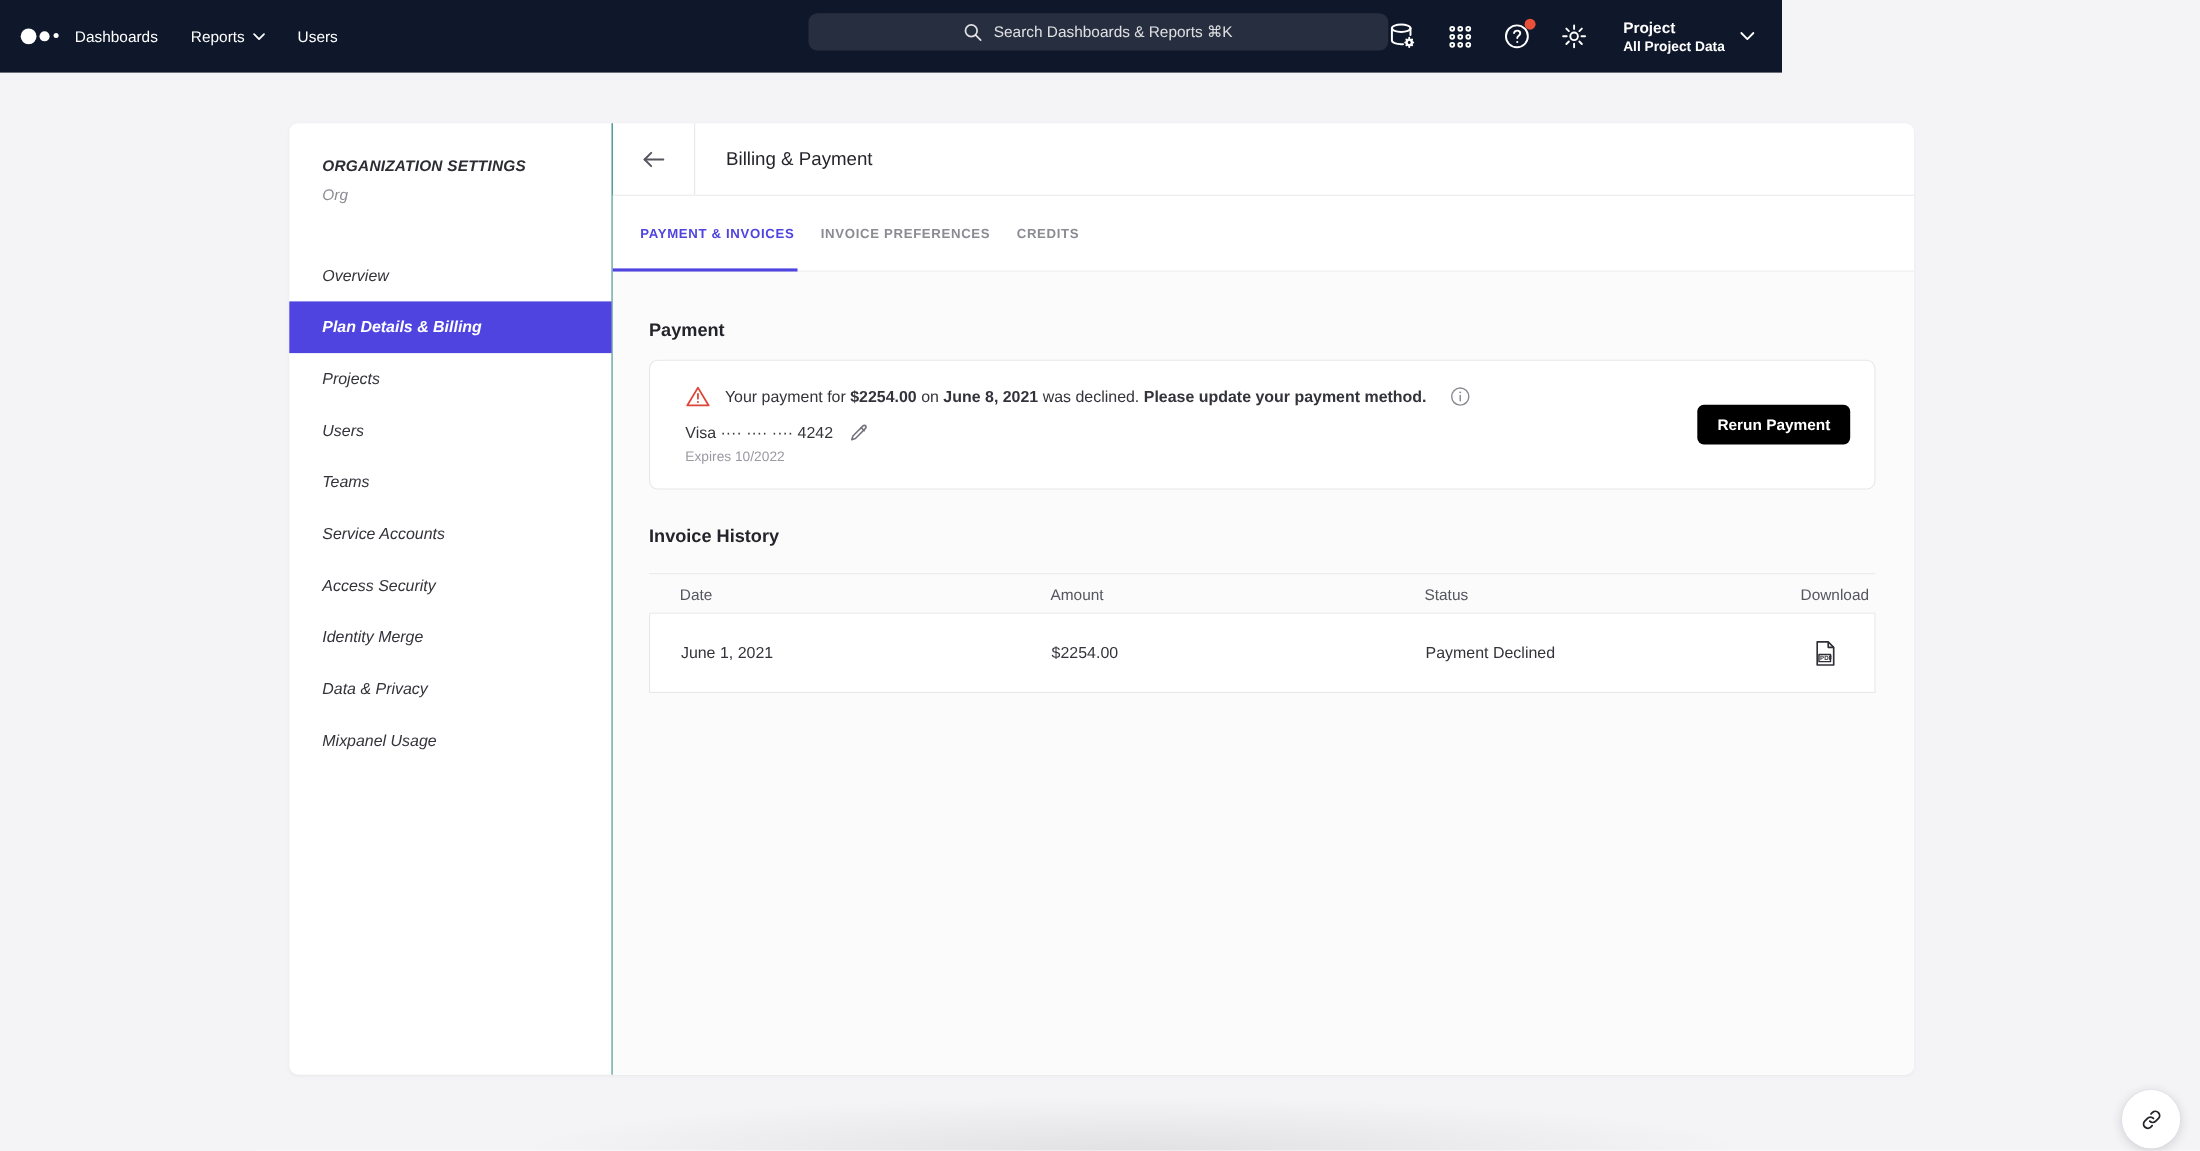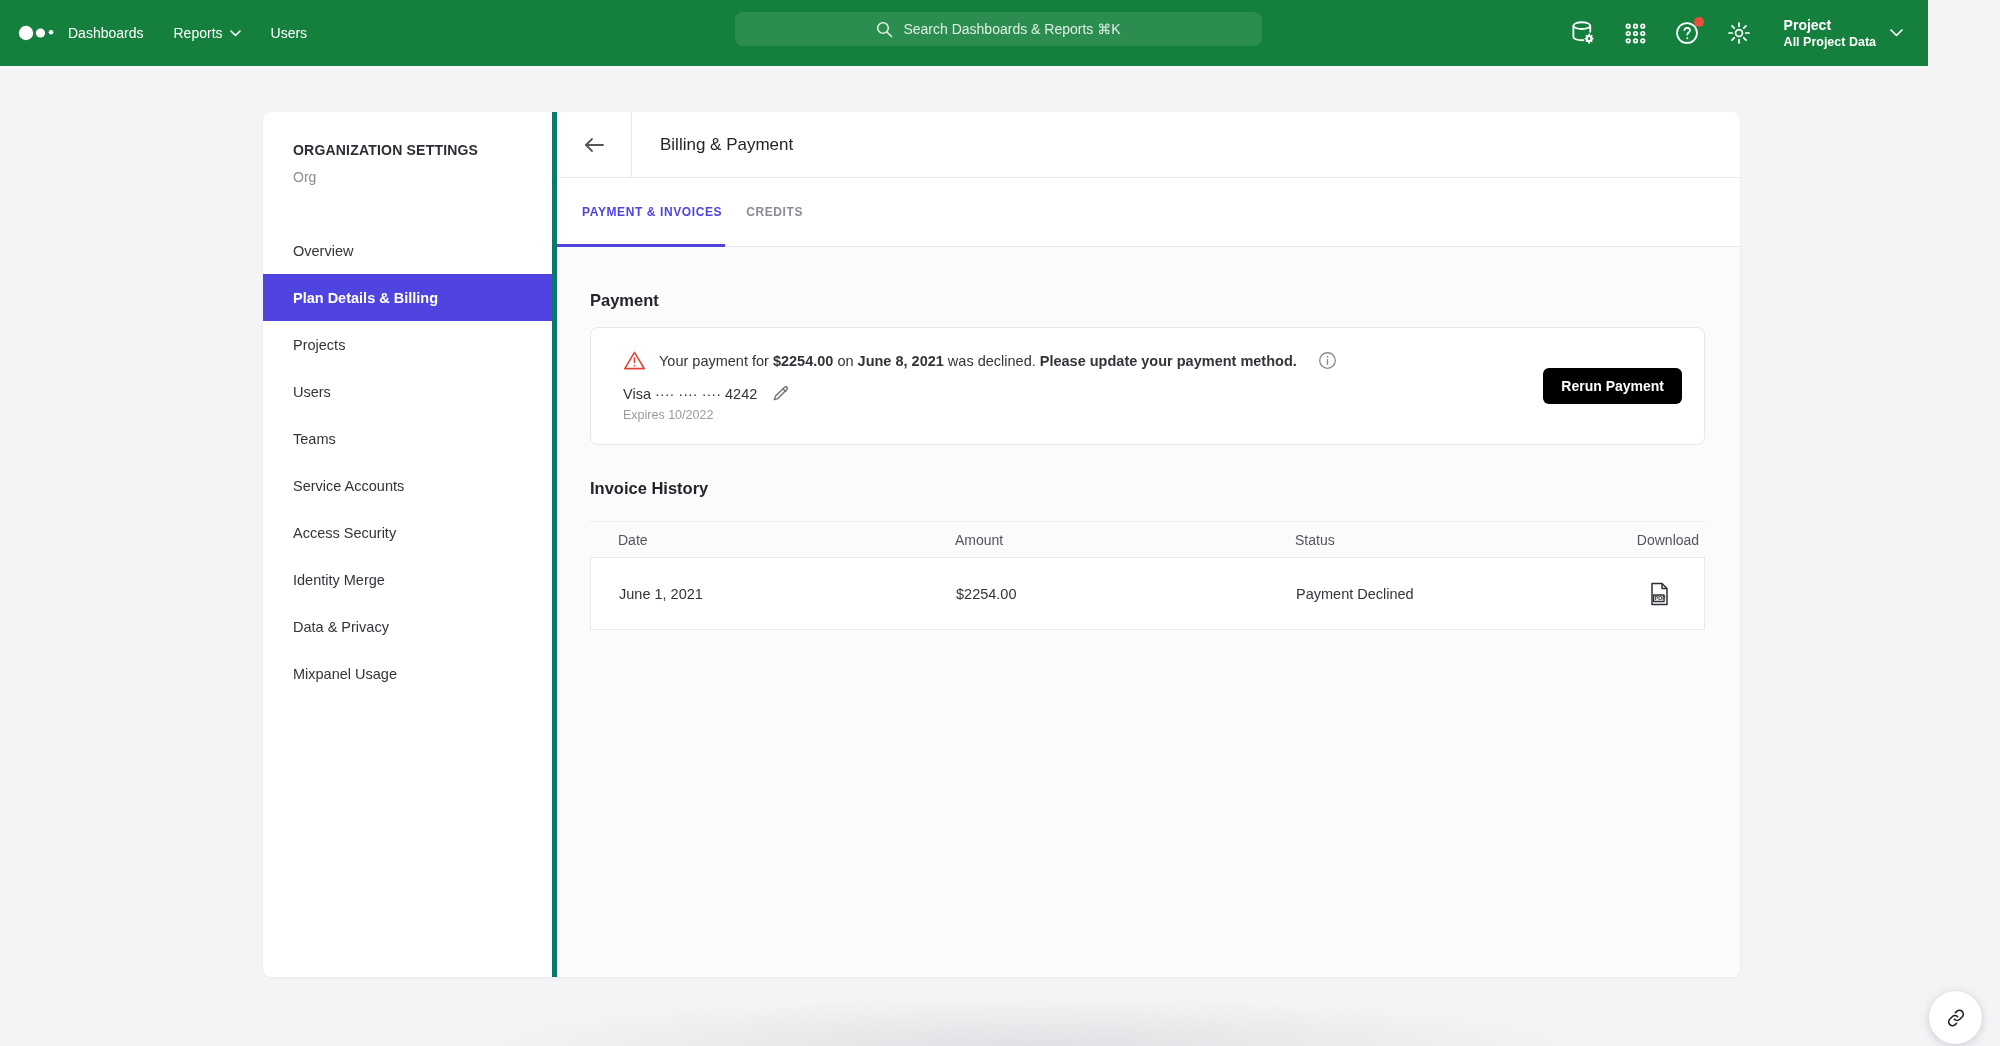--- a/index.html
+++ b/index.html
@@ -7,22 +7,22 @@
   body {
     position:relative; overflow:hidden;
     background:#f4f4f6;
     font-family:"Liberation Sans", sans-serif;
     color:#2b2b33;
   }
   svg { display:block; }
 
   
   .topnav {
-    position:absolute; top:0; left:0; width:1928px; height:66px;
-    background:#15803d; color:#fff;
+    position:absolute; top:0; left:0; width:1620px; height:66px;
+    background:#0f172a; color:#fff;
   }
   .brand { position:absolute; left:18px; top:24px; }
   .nav-links {
     position:absolute; left:68px; top:0; height:66px;
     display:flex; align-items:center; gap:30px;
   }
   .nav-link {
     display:flex; align-items:center; gap:7px;
     font-size:14px; font-weight:400; color:#fff; cursor:pointer; white-space:nowrap;
   }
@@ -47,21 +47,21 @@
   .project-sub { font-size:12.5px; font-weight:bold; }
 
   
   .card {
     position:absolute; left:263px; top:112px; width:1477px; height:865px;
     background:#fff; border-radius:8px; display:flex;
     box-shadow:0 1px 3px rgba(0,0,0,0.05);
   }
 
   
-  .sidebar { width:294px; flex:0 0 294px; border-right:5px solid #0f766e; padding-top:30px; }
+  .sidebar { width:294px; flex:0 0 294px; border-right:1px solid #0f766e; padding-top:30px;font-style:italic; }
   .sb-heading { margin-left:30px; font-size:14px; font-weight:bold; color:#2c2c34; letter-spacing:0.2px; }
   .sb-sub { margin-left:30px; margin-top:11px; font-size:14px; color:#8b8b94; }
   .sb-nav { margin-top:42px; }
   .sb-item {
     height:47px; display:flex; align-items:center; padding-left:30px;
     font-size:14.5px; color:#33333b; cursor:pointer;
   }
   .sb-item.active { background:#4f44e0; color:#fff; font-weight:bold; }
 
   
@@ -258,20 +258,21 @@
             <line x1="20" y1="9" x2="3" y2="9"></line>
               <polyline points="9,3 3,9 9,15"></polyline>
           </svg>
         </span>
       </div>
       <div class="page-title">Billing &amp; Payment</div>
     </div>
 
     <div class="tabs">
       <div class="tab first active">PAYMENT &amp; INVOICES</div>
+      <div class="tab">INVOICE PREFERENCES</div>
       <div class="tab">CREDITS</div>
     </div>
 
     <div class="content">
 
       <div class="section-title t-payment">Payment</div>
 
       <div class="pay-card">
         <div class="alert-row">
           <span>

